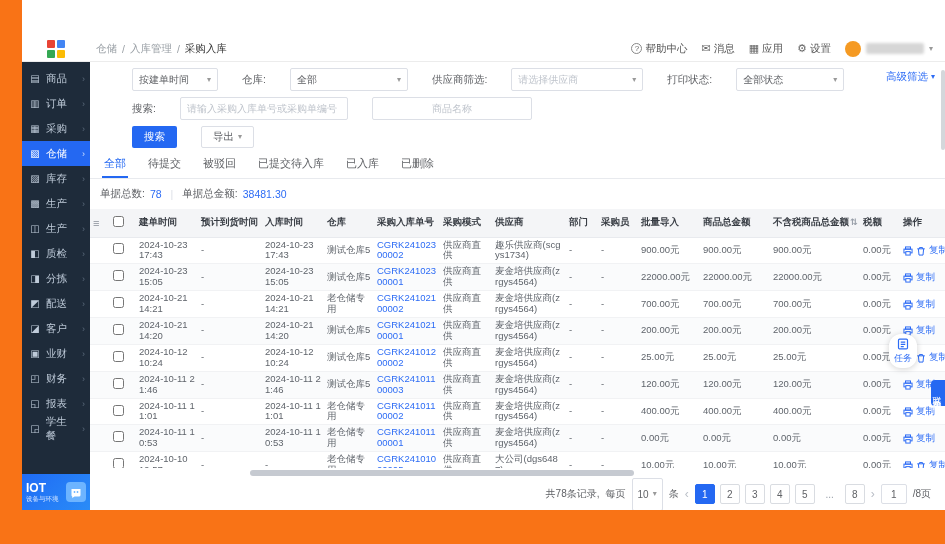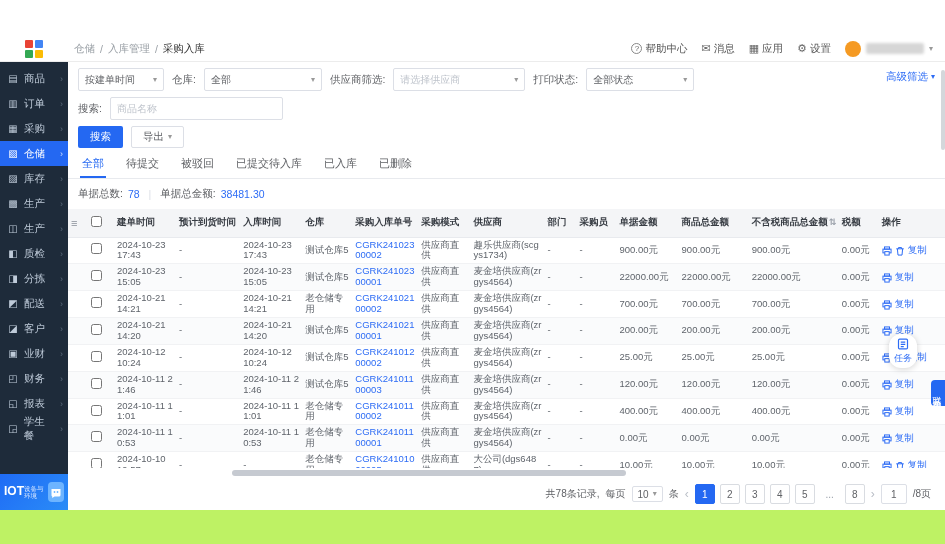--- a/index.html
+++ b/index.html
@@ -1,18 +1,18 @@
 <!DOCTYPE html>
 <html><head>
 <meta charset="utf-8">
 <style>
   * { box-sizing: border-box; margin: 0; padding: 0; }
   html,body { width: 945px; height: 544px; }
   body { font-family: "Liberation Sans", "DejaVu Sans", sans-serif; background: #fff; color: #333; overflow: hidden; }
-  .page { position: relative; width: 945px; height: 544px; background: #bef264; overflow: hidden; }
+  .page { position: relative; width: 945px; height: 544px; background: #f97316; overflow: hidden; padding-left: 22px; }
   .top-strip { height: 36px; background: #fff; }
 
   
   .header-bar { height: 26px; display: flex; align-items: center; background: #fff; border-bottom: 1px solid #ececec; }
   .logo-cell { width: 68px; display: flex; justify-content: center; align-items: center; }
   .logo-grid { display: grid; grid-template-columns: 8px 8px; gap: 2px; }
   .logo-sq { width: 8px; height: 8px; border-radius: 1px; }
   .crumbs { display: flex; gap: 5px; font-size: 10.5px; color: #9aa0a6; padding-left: 6px; align-items: center; }
   .crumb-last { color: #333; }
   .header-actions { margin-left: auto; display: flex; align-items: center; gap: 14px; font-size: 10.5px; color: #555; padding-right: 12px; }
@@ -27,32 +27,32 @@
   
   .app-row { display: flex; height: 448px; }
   .sidebar { width: 68px; background: #1e2b3a; display: flex; flex-direction: column; }
   .side-menu { flex: 1; padding-top: 4px; overflow: hidden; }
   .side-item { height: 25px; display: flex; align-items: center; padding: 0 5px 0 7px; font-size: 10.5px; gap: 5px; color: #bfcbd9; cursor: pointer; }
   .side-item.active { background: #2468f2; color: #fff; }
   .side-icon { font-size: 10px; width: 12px; text-align: center; }
   .side-chev { margin-left: auto; color: #5c6b7c; font-size: 9px; }
   .side-item.active .side-chev { color: #cfe0ff; }
   .iot-footer { height: 36px; background: linear-gradient(135deg,#1f6bf5,#2a8cf7); display: flex; align-items: center; padding: 0 4px; gap: 3px; }
-  .iot-text { display: flex; flex-direction: row; line-height: 1.1; }
+  .iot-text { display: flex; flex-direction: column; line-height: 1.1; }
   .iot-title { color: #fff; font-weight: bold; font-size: 12px; }
   .iot-sub { color: #dbe9ff; font-size: 6.5px; }
   .iot-bot { margin-left: auto; width: 20px; height: 20px; border-radius: 4px; background: #6db4ff; display: flex; align-items: center; justify-content: center; }
 
   .main { flex: 1; position: relative; background: #fff; display: flex; flex-direction: column; overflow: hidden; }
 
   
   .filter-area { padding: 6px 10px 0; position: relative; }
   .adv-link { position: absolute; right: 10px; top: 8px; color: #2d6cf5; font-size: 10.5px; display: flex; gap: 3px; align-items: center; cursor: pointer; }
   .adv-link .caret { color: #2d6cf5; }
-  .f-row { display: flex; align-items: center; gap: 8px; margin-bottom: 6px; }
+  .f-row { display: flex; align-items: center; gap: 24px; margin-bottom: 6px; margin-left: 32px; }
   .f-label { font-size: 10.5px; color: #606266; white-space: nowrap; }
   .sel { height: 23px; border: 1px solid #dcdfe6; border-radius: 2px; display: flex; align-items: center; justify-content: space-between; padding: 0 6px; font-size: 10px; color: #606266; background: #fff; cursor: pointer; gap: 4px; overflow: hidden; white-space: nowrap; }
   .sel .ph { color: #bfc4cc; }
   .ipt { height: 23px; border: 1px solid #dcdfe6; border-radius: 2px; padding: 0 6px; font-size: 10px; color: #606266; outline: none; font-family: inherit; }
   .ipt::placeholder { color: #bfc4cc; }
   .datebox { height: 23px; border: 1px solid #dcdfe6; border-radius: 2px; display: flex; align-items: center; justify-content: space-between; padding: 0 5px; font-size: 9.3px; color: #606266; gap: 4px; white-space: nowrap; overflow: hidden; }
   .btn { height: 22px; border-radius: 2px; font-size: 10.5px; display: inline-flex; align-items: center; justify-content: center; padding: 0 11px; cursor: pointer; border: 1px solid transparent; gap: 4px; white-space: nowrap; }
   .btn-primary { background: #2468f2; color: #fff; }
   .btn-plain { background: #fff; border-color: #dcdfe6; color: #606266; }
   .btn-outline { background: #fff; border-color: #aac4ff; color: #2d6cf5; }
@@ -83,21 +83,21 @@
   .chk { width: 11px; height: 11px; accent-color: #2468f2; }
 
   
   .hscroll { height: 8px; margin: 1px 10px; position: relative; }
   .hthumb { position: absolute; left: 18%; width: 46%; top: 1px; height: 6px; background: #c6cad1; border-radius: 3px; }
   .vscroll { position: absolute; right: 0; top: 0; width: 4px; height: 100%; }
   .vthumb { position: absolute; top: 8px; height: 80px; width: 4px; background: #d4d7db; border-radius: 2px; }
 
   
   .pag-row { display: flex; align-items: center; justify-content: flex-end; gap: 6px; height: 32px; padding: 0 14px; font-size: 10px; color: #606266; }
-  .pag-sel { height: 16px; border: 1px solid #dcdfe6; border-radius: 2px; padding: 0 5px; display: flex; align-items: center; gap: 4px; font-size: 10px; cursor: pointer; }
+  .pag-sel { height: 33px; border: 1px solid #dcdfe6; border-radius: 2px; padding: 0 5px; display: flex; align-items: center; gap: 4px; font-size: 10px; cursor: pointer; }
   .pg { min-width: 20px; height: 20px; border: 1px solid #d9dce1; border-radius: 2px; display: inline-flex; align-items: center; justify-content: center; font-size: 10px; color: #606266; background: #fff; cursor: pointer; padding: 0 3px; }
   .pg.active { background: #2468f2; border-color: #2468f2; color: #fff; }
   .pg.dots { border: none; background: transparent; color: #9aa0aa; }
   .pg-nav { border: none; background: transparent; color: #b9bec6; font-size: 12px; cursor: pointer; }
   .jump { width: 26px; height: 20px; border: 1px solid #dcdfe6; border-radius: 2px; text-align: center; font-size: 10px; color: #606266; }
 
   
   .fab-task { position: absolute; right: 28px; top: 272px; width: 28px; background: #fff; border-radius: 12px; box-shadow: 0 1px 6px rgba(0,0,0,.18); display: flex; flex-direction: column; align-items: center; padding: 4px 0 3px; gap: 2px; cursor: pointer; }
   .fab-task-label { font-size: 9px; color: #2d6cf5; }
   .fab-contact { position: absolute; right: 0; top: 318px; width: 14px; background: #2468f2; color: #fff; border-radius: 4px 0 0 4px; writing-mode: vertical-rl; font-size: 9px; padding: 9px 2px; letter-spacing: 2px; text-align: center; cursor: pointer; }
@@ -267,21 +267,22 @@
             <span class="caret">▾</span>
           </span>
           <span class="f-label">打印状态:</span>
           <span class="sel" style="width:108px">
             <span>全部状态</span>
             <span class="caret">▾</span>
           </span>
         </div>
         <div class="f-row">
           <span class="f-label">搜索:</span>
-          <input class="ipt" style="width: 173px;" placeholder="商品名称">
+          <input class="ipt" style="width: 168px;" placeholder="请输入采购入库单号或采购单编号">
+          <input class="ipt" style="width: 160px; text-align: center;" placeholder="商品名称">
         </div>
         <div class="f-row">
           <button class="btn btn-primary">搜索</button>
           <button class="btn btn-plain">
             <span>导出</span>
             <span class="caret">▾</span>
           </button>
         </div>
       </div>
 
@@ -329,21 +330,21 @@
 
               <th><span>建单时间</span></th>
                 <th><span>预计到货时间</span></th>
                 <th><span>入库时间</span></th>
                 <th><span>仓库</span></th>
                 <th><span>采购入库单号</span></th>
                 <th><span>采购模式</span></th>
                 <th><span>供应商</span></th>
                 <th><span>部门</span></th>
                 <th><span>采购员</span></th>
-                <th><span>单据金额</span></th>
+                <th><span>批量导入</span></th>
                 <th><span>商品总金额</span></th>
                 <th><span>不含税商品总金额</span><span class="th-sort">⇅</span></th>
                 <th><span>税额</span></th>
                 <th><span>操作</span></th>
             </tr>
           </thead>
           <tbody>
               <tr>
     <td></td>
     <td><input type="checkbox" class="chk" style=""></td>

